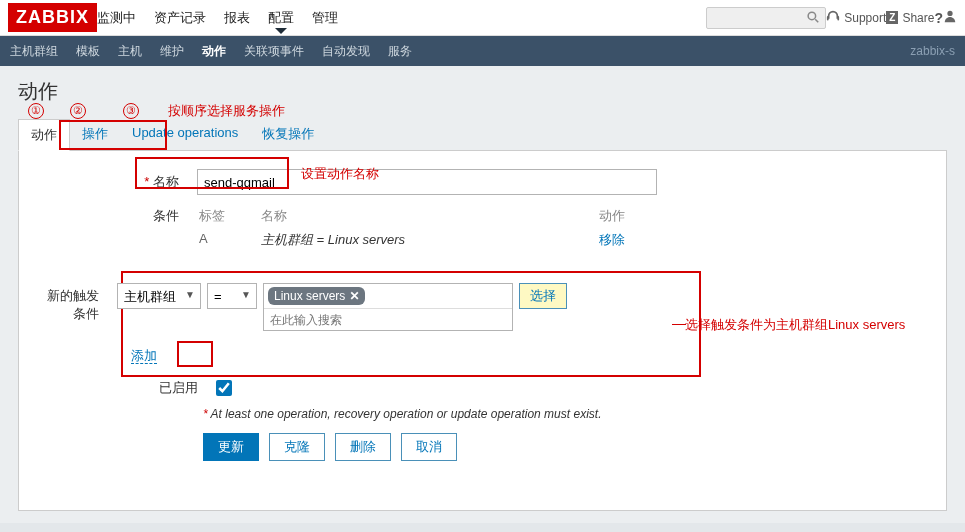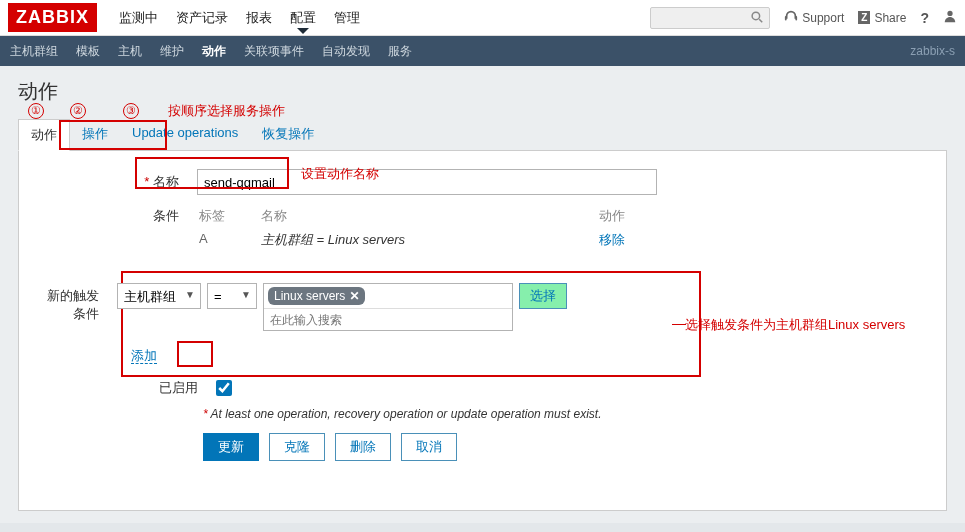--- a/index.html
+++ b/index.html
@@ -1,23 +1,23 @@
 <!DOCTYPE html>
 <html><head>
   <meta charset="utf-8">
   <style>
     * { margin: 0; padding: 0; box-sizing: border-box; font-family: Arial, "Microsoft YaHei", sans-serif; }
     body { background: #ebeef0; font-size: 13px; color: #333; width: 965px; height: 532px; overflow: hidden; }
     
     .topbar { background: #fff; height: 36px; display: flex; align-items: center; padding: 0 8px; border-bottom: 1px solid #ddd; }
-    .logo { background: #d40000; color: #fff; font-weight: bold; font-size: 18px; padding: 4px 8px; letter-spacing: 1px; margin-right: 22px; }
+    .logo { background: #d40000; color: #fff; font-weight: bold; font-size: 18px; padding: 4px 8px; letter-spacing: 1px; margin-right: 0; }
     .topnav { display: flex; gap: 18px; }
     .topnav a { color: #222; text-decoration: none; font-size: 13px; position: relative; }
     .topnav a.active::after { content: ""; position: absolute; left: 50%; bottom: -13px; transform: translateX(-50%); border: 6px solid transparent; border-top-color: #1f2c38; }
-    .topright { margin-left: auto; display: flex; align-items: center; gap: 14px; color: #666; }
+    .topright { margin-left: auto; display: flex; align-items: center; color: #666; }
     .searchbox { width: 120px; height: 22px; background: #efefef; border: 1px solid #ccc; border-radius: 2px; padding: 0 6px; display: flex; align-items: center; justify-content: flex-end; }
     .icon { font-size: 14px; color: #555; }
     .top-link { display: flex; align-items: center; gap: 4px; color: #555; font-size: 12px; cursor: pointer; }
     
     .subnav { background: #3b5168; height: 30px; display: flex; align-items: center; padding: 0 10px; color: #cfd8df; font-size: 12px; }
     .subnav a { color: #cfd8df; text-decoration: none; margin-right: 18px; }
     .subnav a.active { color: #fff; font-weight: bold; }
     .subnav .host { margin-left: auto; color: #9fb3c6; font-size: 12px; opacity: .8; }
     
     .content { padding: 12px 18px; }
@@ -36,21 +36,21 @@
     .actlink { color: #0275b8; cursor: pointer; }
     .newcond { border: 2px solid #d40000; padding: 10px 8px; margin-top: 18px; width: 580px; margin-left: 90px; }
     .smallsel { height: 26px; border: 1px solid #b3b3b3; background: #fff; padding: 0 24px 0 6px; font-size: 13px; appearance: none; position: relative; }
     .selwrap { position: relative; display: inline-block; }
     .selwrap::after { content: "▼"; position: absolute; right: 6px; top: 6px; font-size: 10px; color: #555; pointer-events: none; }
     .multisel { display: inline-block; border: 1px solid #b3b3b3; min-width: 250px; vertical-align: top; }
     .multisel .chips { padding: 3px 4px; }
     .chip { background: #6c7680; color: #fff; font-size: 12px; padding: 2px 6px; border-radius: 6px; display: inline-flex; align-items: center; gap: 4px; }
     .chip .x { font-weight: bold; cursor: pointer; }
     .multisel input { width: 100%; border: none; border-top: 1px solid #ddd; height: 22px; padding: 0 6px; font-size: 12px; outline: none; color: #888; }
-    .btn-plain { height: 26px; border: 1px solid #4a90b8; background: #86efac; color: #0275b8; padding: 0 10px; font-size: 13px; cursor: pointer; }
+    .btn-plain { height: 26px; border: 1px solid #4a90b8; background: #fef9c3; color: #0275b8; padding: 0 10px; font-size: 13px; cursor: pointer; }
     .addlink { color: #0275b8; border-bottom: 1px dashed #0275b8; cursor: pointer; font-size: 13px; }
     .chkrow { padding-left: 172px; display: flex; align-items: center; gap: 8px; margin-top: 2px; }
     .warnline { padding-left: 172px; margin-top: 10px; font-size: 12px; font-style: italic; }
     .btnrow { padding-left: 172px; margin-top: 12px; display: flex; gap: 10px; }
     .btn-primary { background: #0275b8; color: #fff; border: 1px solid #0275b8; height: 28px; padding: 0 14px; font-size: 13px; cursor: pointer; }
     .btn-secondary { background: #fff; color: #0275b8; border: 1px solid #4a90b8; height: 28px; padding: 0 14px; font-size: 13px; cursor: pointer; }
     
     .annot { position: absolute; color: #d40000; font-size: 13px; pointer-events: none; }
     .circle { display: inline-flex; width: 16px; height: 16px; border: 1px solid #d40000; border-radius: 50%; align-items: center; justify-content: center; font-size: 11px; }
     .redbox { position: absolute; border: 2px solid #d40000; pointer-events: none; }

